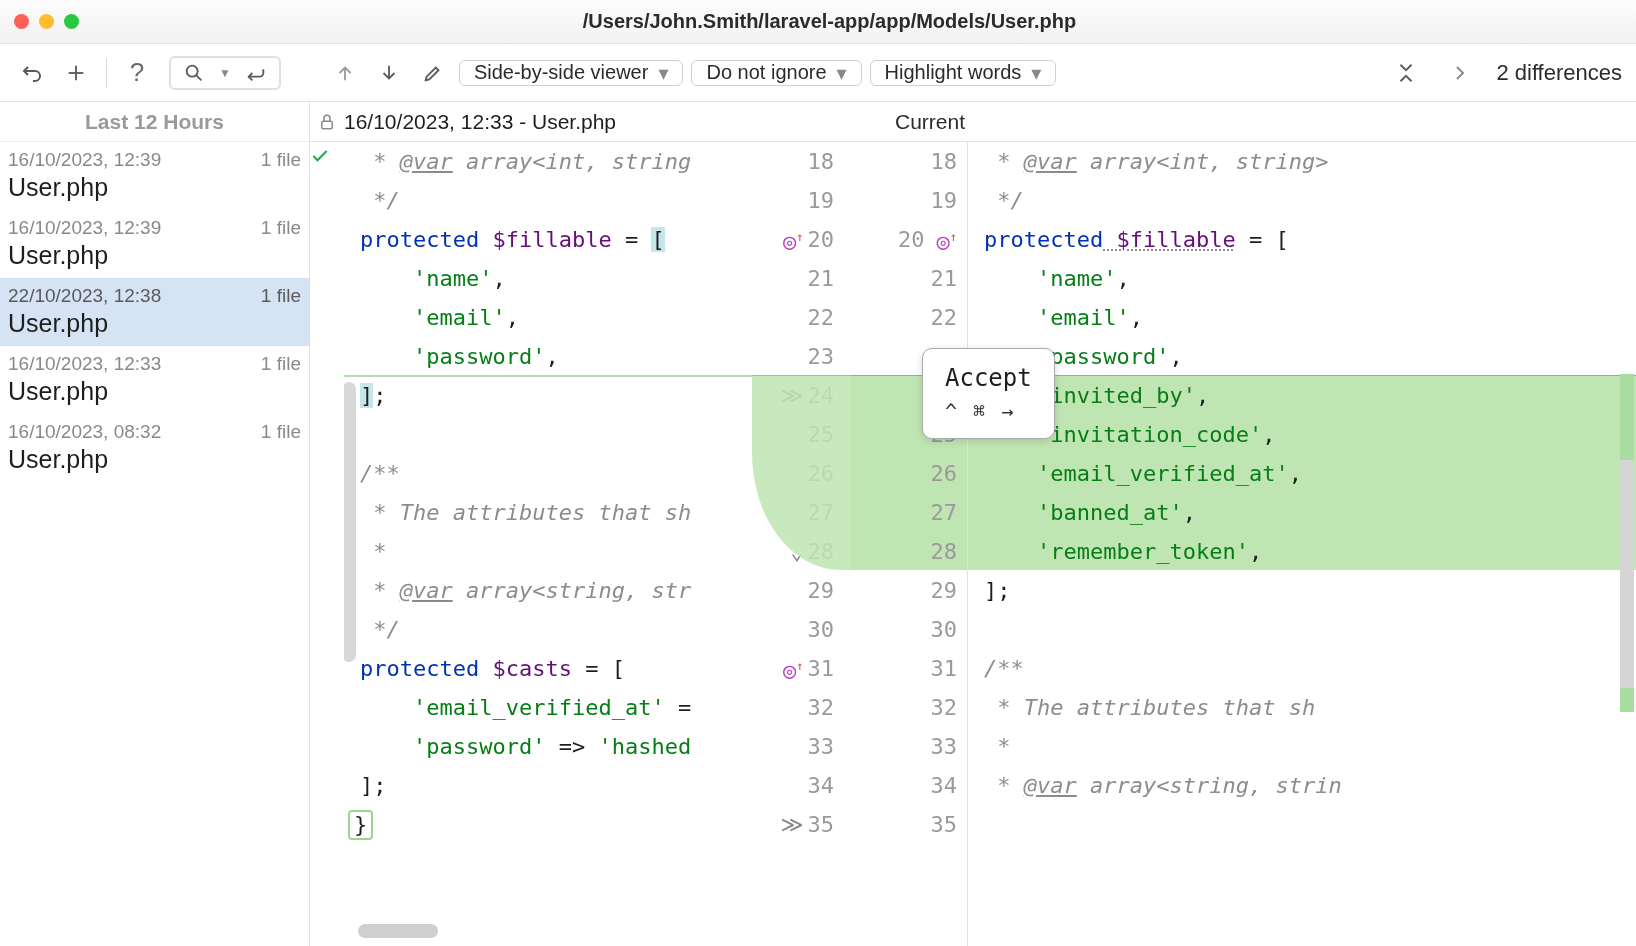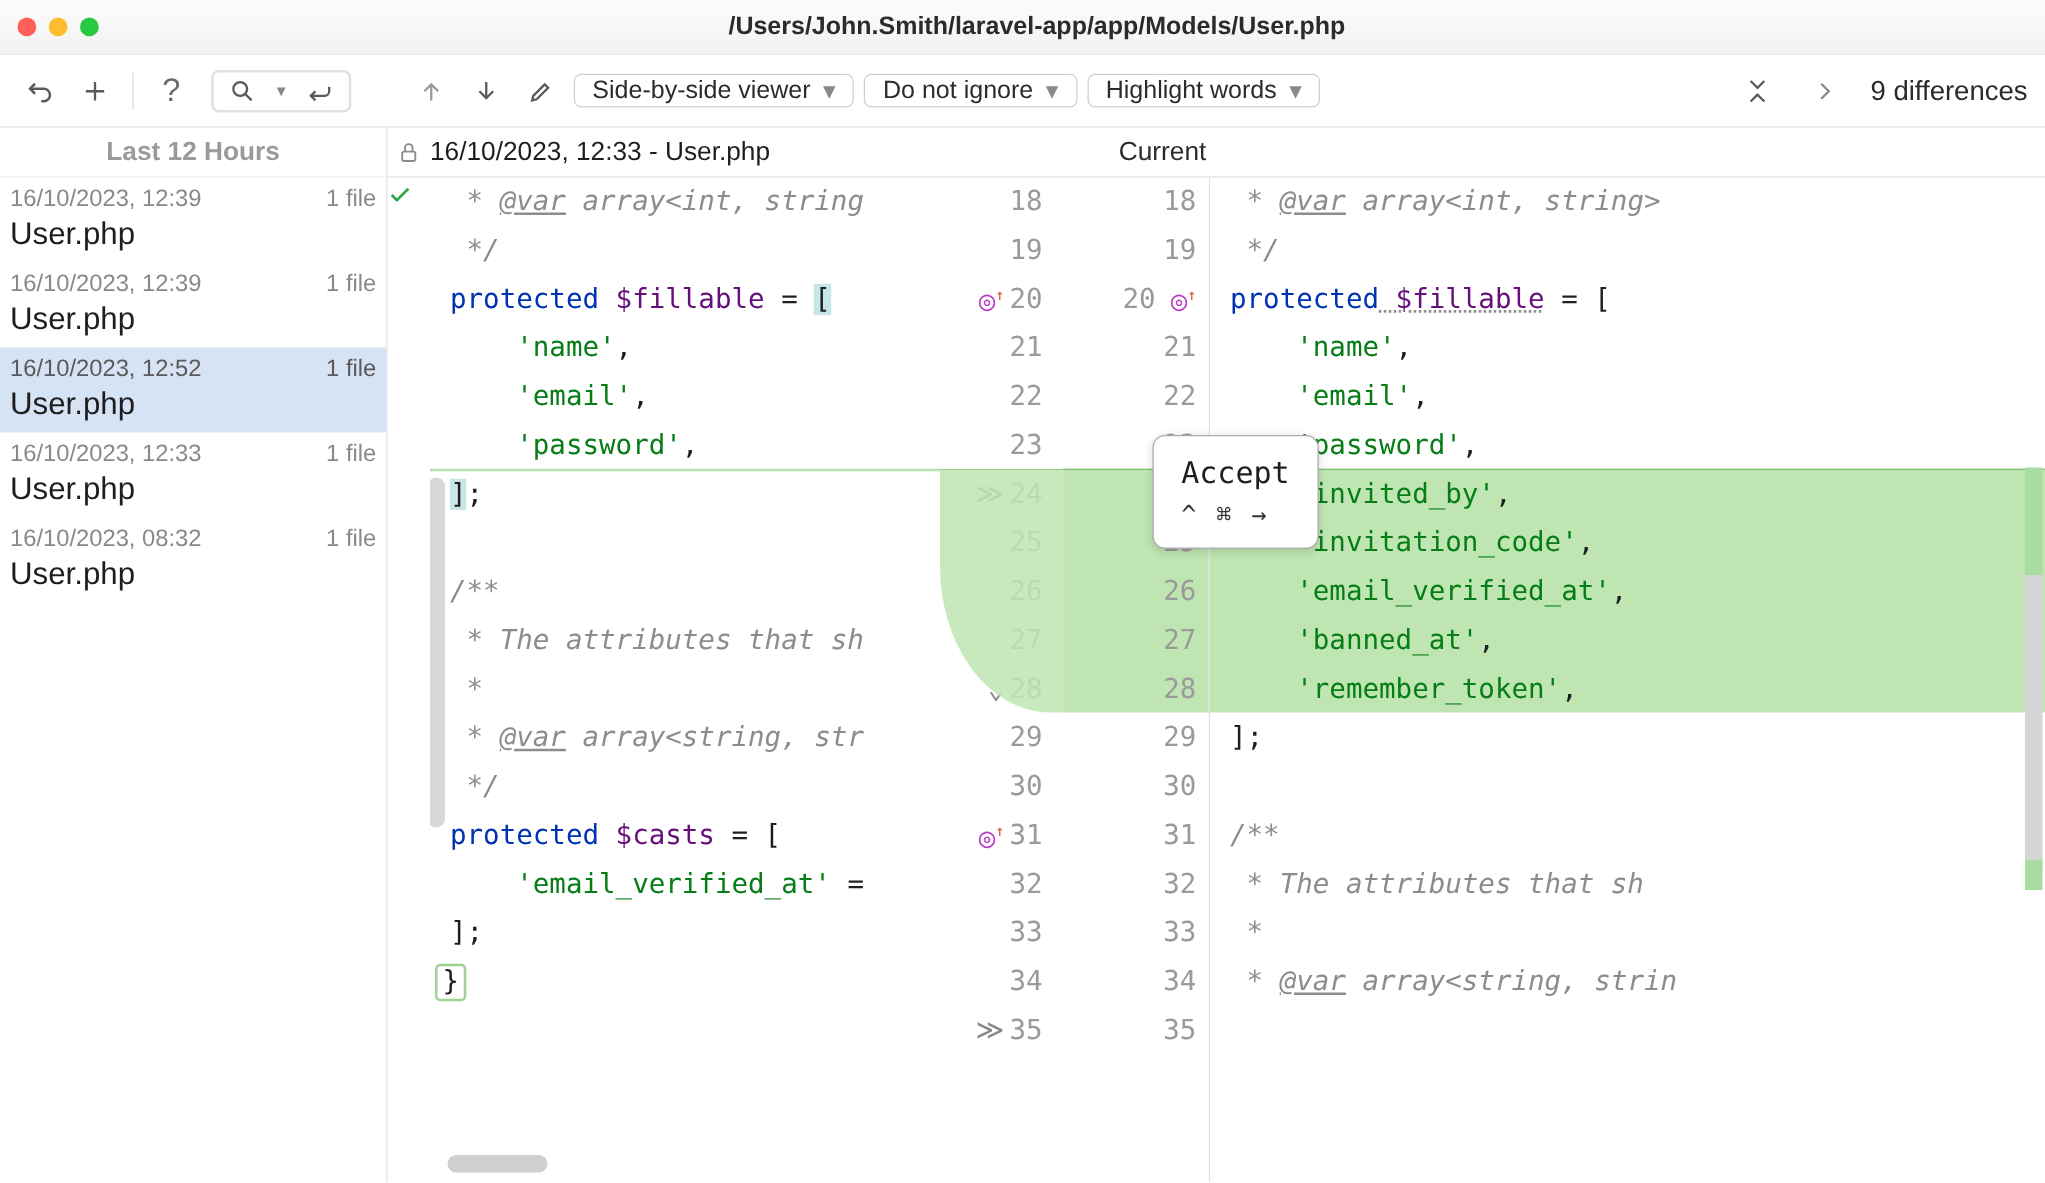--- a/index.html
+++ b/index.html
@@ -130,21 +130,21 @@
         <svg width="22" height="22" viewBox="0 0 24 24" fill="none" stroke="#5a5a5a" stroke-width="2">
           <path d="M6 3l6 6 6-6"></path>
           <path d="M6 21l6-6 6 6"></path>
         </svg>
       </div>
     <div class="tbtn">
         <svg width="18" height="18" viewBox="0 0 24 24" fill="none" stroke="#8a8a8a" stroke-width="2.5">
           <path d="M8 4l8 8-8 8"></path>
         </svg>
       </div>
-    <div class="diff-count">9 differences</div>
+    <div class="diff-count">2 differences</div>
   </div>
 </div>
 
 <div class="content">
   <div class="sidebar">
     <div class="sb-head">Last 12 Hours</div>
     <div class="sb-item">
         <div class="sb-top">
           <span>16/10/2023, 12:39</span>
           <span>1 file</span>
@@ -153,21 +153,21 @@
       </div>
     <div class="sb-item">
         <div class="sb-top">
           <span>16/10/2023, 12:39</span>
           <span>1 file</span>
         </div>
         <div class="sb-bot">User.php</div>
       </div>
     <div class="sb-item sel">
         <div class="sb-top" style="color:#5a5a5a">
-          <span>16/10/2023, 12:52</span>
+          <span>22/10/2023, 12:38</span>
           <span>1 file</span>
         </div>
         <div class="sb-bot">User.php</div>
       </div>
     <div class="sb-item">
         <div class="sb-top">
           <span>16/10/2023, 12:33</span>
           <span>1 file</span>
         </div>
         <div class="sb-bot">User.php</div>
@@ -213,20 +213,21 @@
         <div class="row">    <span class="str">'password'</span><span>,</span></div>
         <div class="row"><span class="hl-blue">]</span><span>;</span></div>
         <div class="row"></div>
         <div class="row"><span class="cm">/**</span></div>
         <div class="row"><span class="cm"> * The attributes that sh</span></div>
         <div class="row"><span class="cm"> *</span></div>
         <div class="row"><span class="cm"> * </span><span class="doctag">@var</span><span class="cm"> array&lt;string, str</span></div>
         <div class="row"><span class="cm"> */</span></div>
         <div class="row"><span class="kw">protected</span><span class="var"> $casts</span><span> = [</span></div>
         <div class="row">    <span class="str">'email_verified_at'</span><span> =</span></div>
+        <div class="row">    <span class="str">'password'</span><span> =&gt; </span><span class="str">'hashed</span></div>
         <div class="row"><span>];</span></div>
         <div class="row" style="border:2px solid #9ed491;border-radius:4px;display:inline-block;margin-left:4px;padding:0 4px;height:30px;line-height:26px"><span>}</span></div>
         <div class="scrollbar-v2" style="left:-2px"></div>
         <div class="scrollbar-h"></div>
       </div>
 
       <div class="gut left" style="width:98px;position:relative">
         <div class="ln">
             <span>18</span>
           </div>

